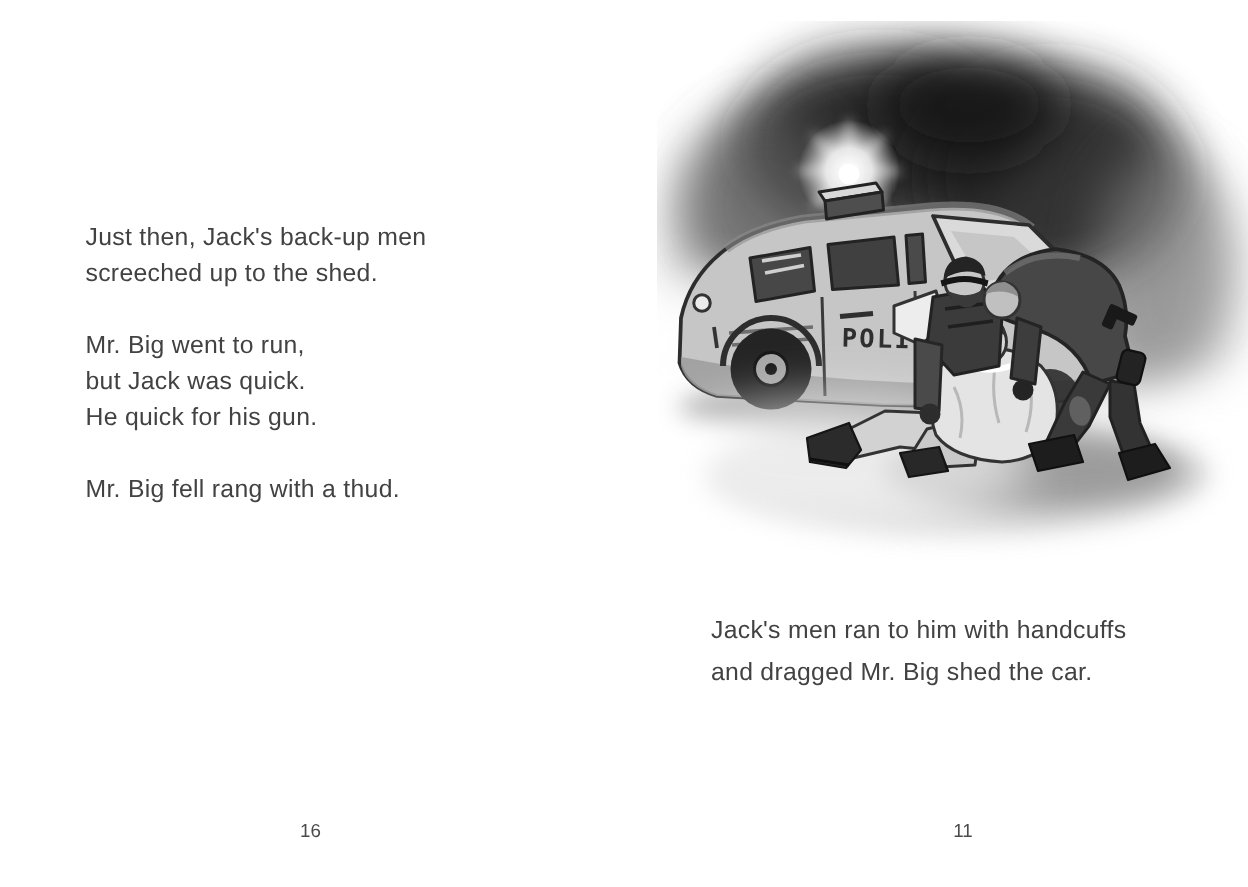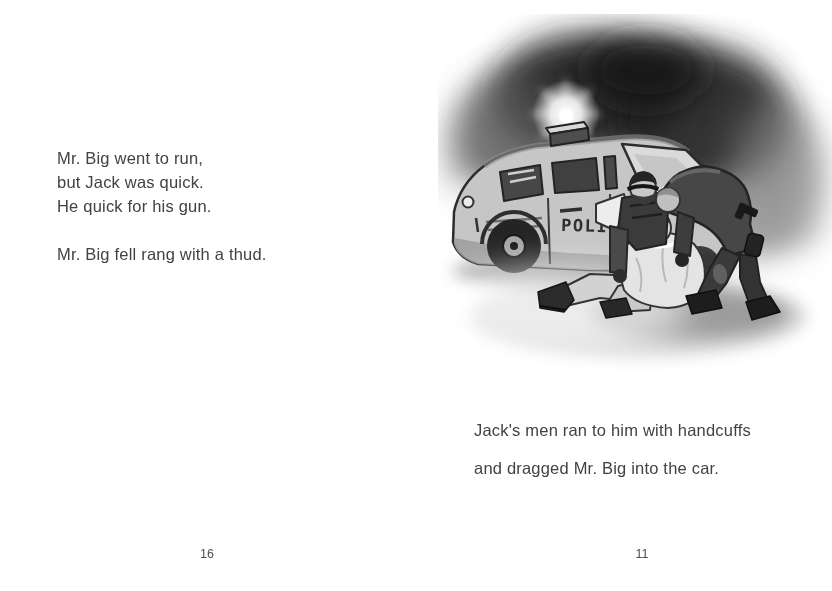--- a/index.html
+++ b/index.html
@@ -20,21 +20,21 @@
   }
   .story-text p{margin:0 0 24px 0;}
   .story-text .line{display:block;}
   
   .caption{
     position:absolute;left:474px;top:406px;
     font-size:16.5px;line-height:28px;
     letter-spacing:.2px;
     color:#424242;
   }
-  .caption .line{display:block;margin-top:10px;}
+  .caption .line{display:block;}
   
   .pagenum{
     position:absolute;top:547px;
     font-size:12.5px;color:#4c4c4c;
     transform:translateX(-50%);
   }
   .pagenum.left{left:207px;}
   .pagenum.right{left:642px;}
   
   .illustration{
@@ -47,20 +47,24 @@
     font-weight:bold;
   }
 </style>
 </head>
 <body>
 
 <div class="spread">
 
   <section>
     <div class="story-text">
+      <p>
+        <span class="line">Just then, Jack's back-up men</span>
+        <span class="line">screeched up to the shed.</span>
+      </p>
       <p>
         <span class="line">Mr. Big went to run,</span>
         <span class="line">but Jack was quick.</span>
         <span class="line">He quick for his gun.</span>
       </p>
       <p>
         <span class="line">Mr. Big fell rang with a thud.</span>
       </p>
     </div>
     <div class="pagenum left">16</div>
@@ -188,19 +192,19 @@
           <ellipse cx="282" cy="260" rx="7" ry="10" fill="#606060" transform="rotate(-12 282 260)"></ellipse>
           <rect x="308" y="220" width="16" height="22" rx="4" fill="#232323" stroke="#111111" stroke-width="1.5" transform="rotate(14 316 231)"></rect>
           <polygon points="248,282 278,276 284,294 254,300" fill="#1d1d1d" stroke="#101010" stroke-width="1.5"></polygon>
           <polygon points="308,288 332,282 342,298 314,306" fill="#1d1d1d" stroke="#101010" stroke-width="1.5"></polygon>
         </g>
       </svg>
     </figure>
 
     <div class="caption">
       <span class="line">Jack's men ran to him with handcuffs</span>
-      <span class="line">and dragged Mr. Big into the car.</span>
+      <span class="line">and dragged Mr. Big shed the car.</span>
     </div>
 
     <div class="pagenum right">11</div>
   </section>
 
 </div>
 
 </body></html>

